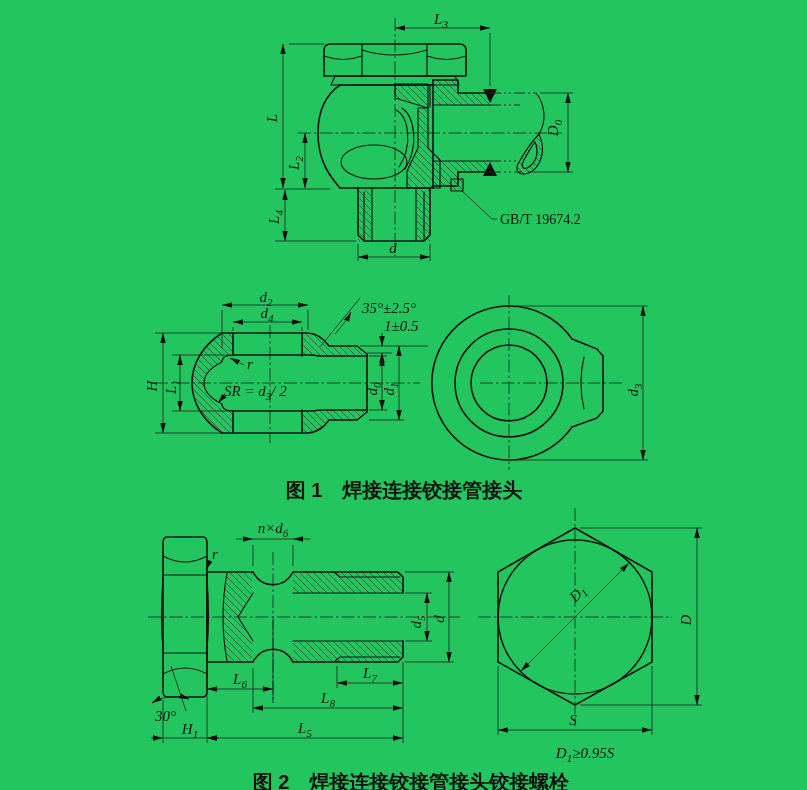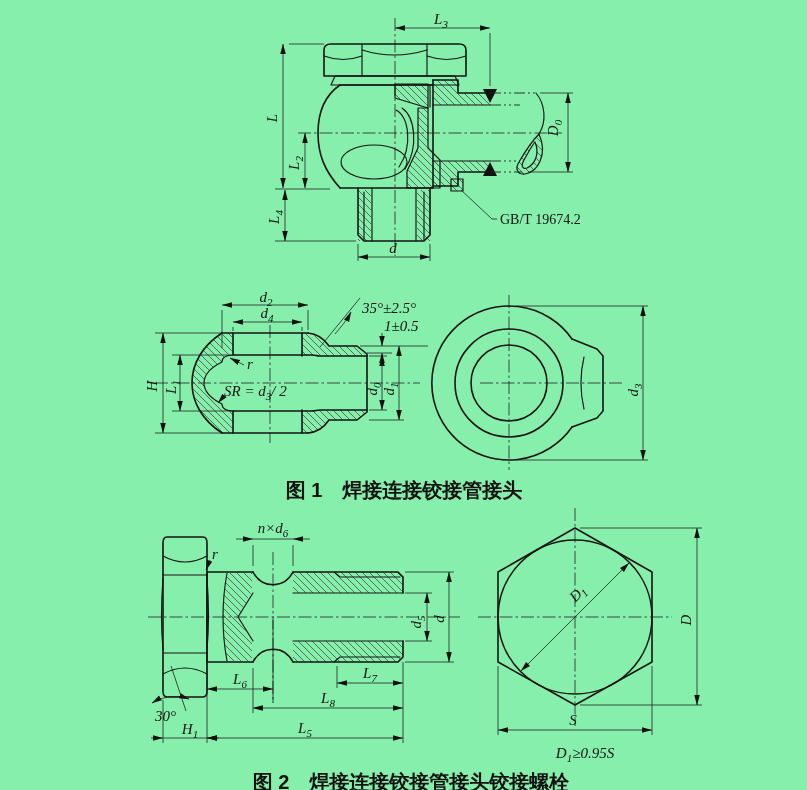--- a/index.html
+++ b/index.html
@@ -1,16 +1,16 @@
 <!DOCTYPE html>
 <html><head>
 <meta charset="utf-8">
 <style>
   html,body{margin:0;padding:0;background:#fff;}
-  #page{position:relative;width:807px;height:790px;background:#86efac;overflow:hidden;
+  #page{position:relative;width:807px;height:790px;background:#22c55e;overflow:hidden;
         font-family:"Liberation Serif",serif;}
   svg{position:absolute;left:0;top:0;}
   .ol {fill:none;stroke:#151515;stroke-width:1.6;stroke-linejoin:round;stroke-linecap:round;}
   .ol2{fill:none;stroke:#151515;stroke-width:1.15;stroke-linejoin:round;stroke-linecap:round;}
   .thin{fill:none;stroke:#222;stroke-width:0.8;}
   .cl{fill:none;stroke:#222;stroke-width:0.8;stroke-dasharray:13 3 2.5 3;}
   .ph{fill:none;stroke:#222;stroke-width:0.9;stroke-dasharray:11 3 2 3 2 3;}
   .hf{fill:url(#h);stroke:none;}
   .hfs{fill:url(#h);stroke:#151515;stroke-width:1.2;stroke-linejoin:round;}
   text.dim{font-family:"Liberation Serif",serif;font-style:italic;font-size:15px;fill:#111;}

